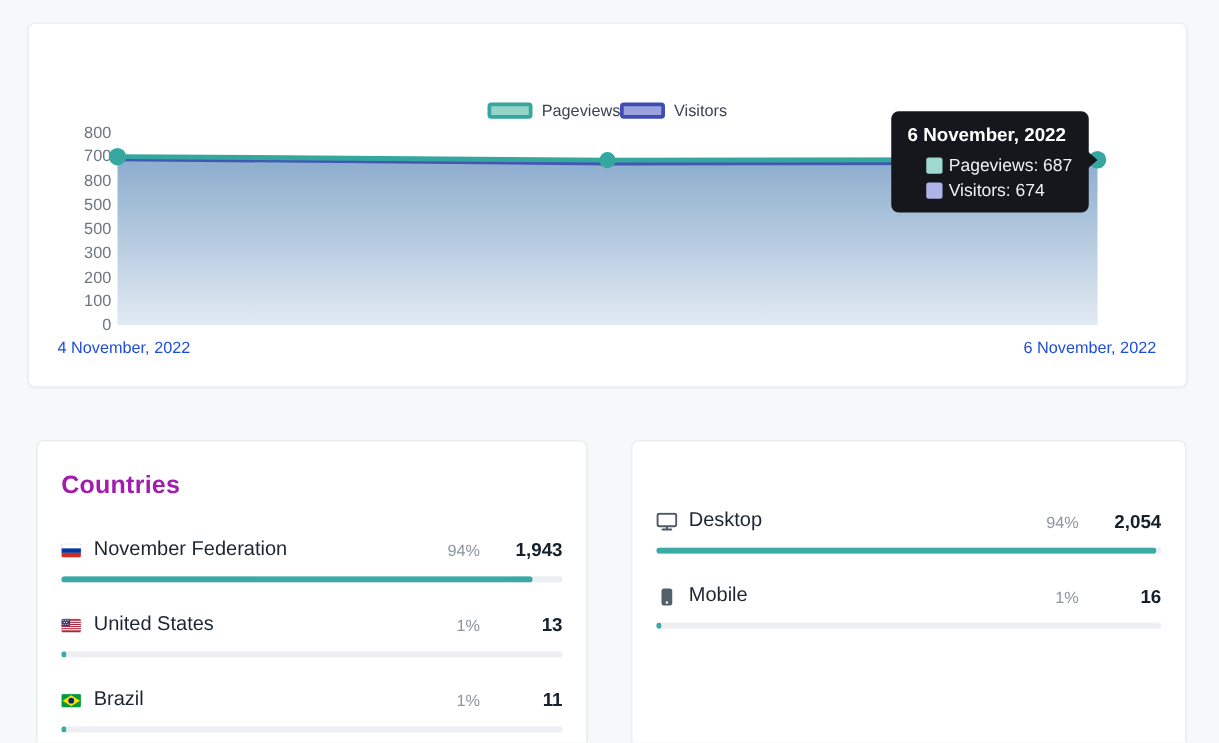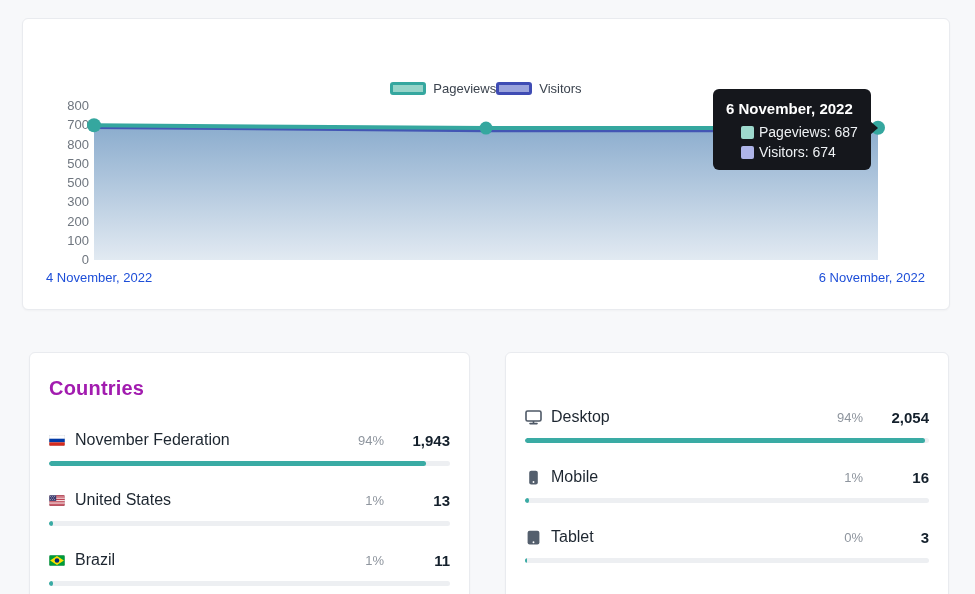--- a/index.html
+++ b/index.html
@@ -245,34 +245,18 @@
             </span>
             <span class="row-label">Mobile</span>
             <span class="row-pct">1%</span>
             <span class="row-val">16</span>
           </div>
           <div class="bar-track">
             <div class="bar-fill" style="width: 1%;"></div>
           </div>
         </div>
 
-        <div class="stat-row">
-          <div class="row-top">
-            <span class="row-icon">
-              <svg width="17" height="15" viewBox="0 0 17 15">
-                <rect x="2.6" y="0.8" width="11.8" height="13.6" rx="2" fill="#545f6d"></rect>
-                <circle cx="8.5" cy="12.2" r="0.95" fill="#ffffff"></circle>
-              </svg>
-            </span>
-            <span class="row-label">Tablet</span>
-            <span class="row-pct">0%</span>
-            <span class="row-val">3</span>
-          </div>
-          <div class="bar-track">
-            <div class="bar-fill" style="width: 0.4%;"></div>
-          </div>
-        </div>
 
       </div>
     </div>
   </div>
 
 </div>
 
 </body></html>

